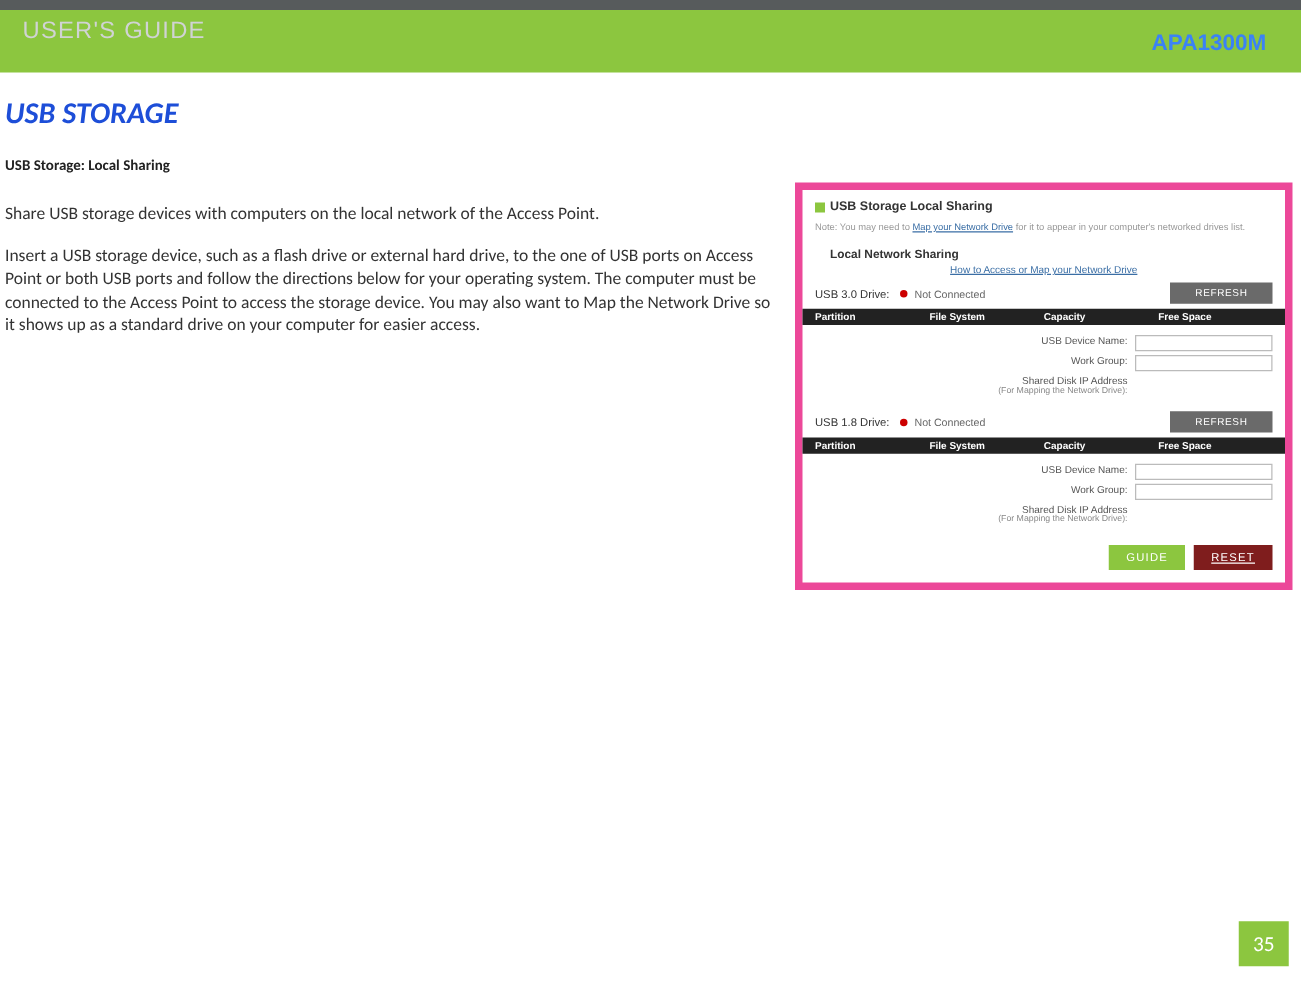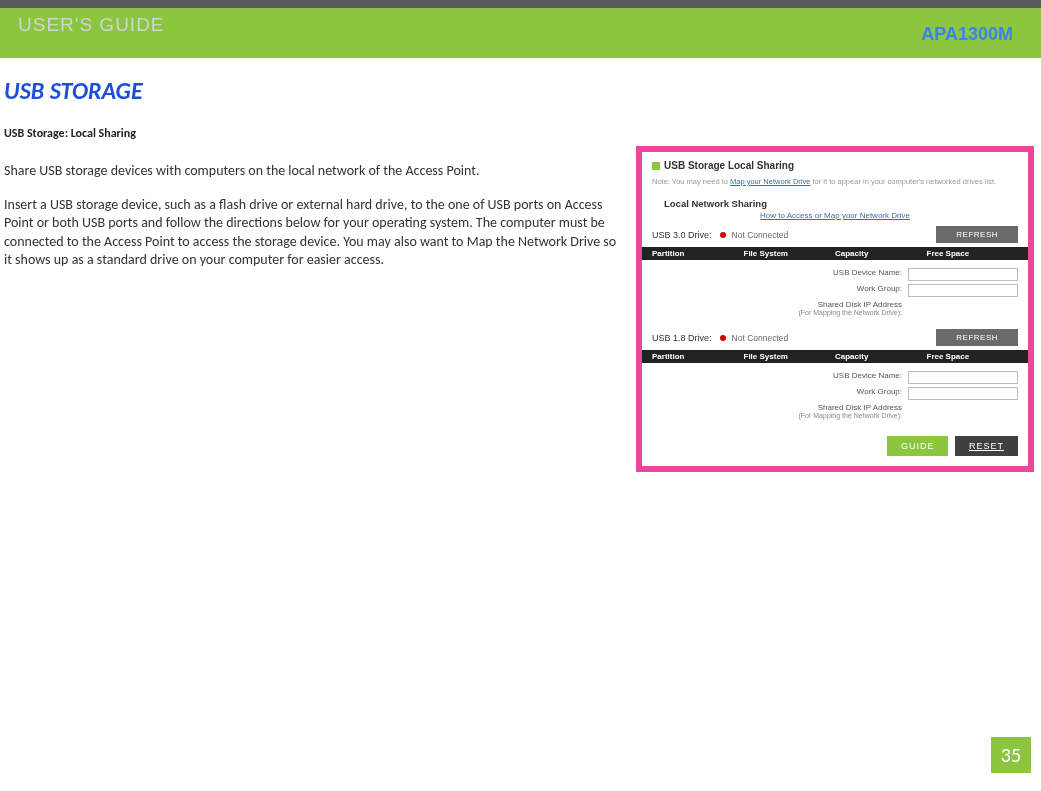--- a/index.html
+++ b/index.html
@@ -109,26 +109,26 @@
   }
   .th-row > div { flex:1; }
   .form-block { padding:8px 10px 6px 10px; }
   .form-line { display:flex; align-items:flex-start; justify-content:flex-end; gap:6px; margin-bottom:3px; }
   .form-line label { font-size:8px; color:#555; text-align:right; flex:1; }
   .form-line .sub { font-size:7px; color:#888; text-align:right; line-height:1;}
   .form-line input { width:110px; height:13px; border:1px solid #bbb; font-size:8px; padding:0 2px; }
   .label-stack { flex:1; text-align:right; }
   .btn-row { text-align:right; padding:8px 10px 2px 10px; }
   .btn-apply { background:#8cc63f; color:#fff; border:none; font-size:9px; padding:5px 14px; letter-spacing:1px; margin-right:4px;}
-  .btn-reset { background:#404040; color:#fff; border:none; font-size:9px; padding:5px 14px; letter-spacing:1px;text-decoration:underline;}
+  .btn-reset { background:#7f1d1d; color:#fff; border:none; font-size:9px; padding:5px 14px; letter-spacing:1px;text-decoration:underline;}
   .page-num {
     position:absolute; right:10px; bottom:18px;
     width:40px; height:36px; background:#8cc63f; color:#fff;
     display:flex; align-items:center; justify-content:center;
-    font-size:20px;
+    font-size:17px;
   }
   .link { color:#3a6ea5; text-decoration:underline; }
 </style>
 </head>
 <body>
 
 <div class="header-wrap">
   <div class="header-dark"></div>
   <div class="header-green"></div>
   <div class="header-title">USER'S GUIDE</div>

